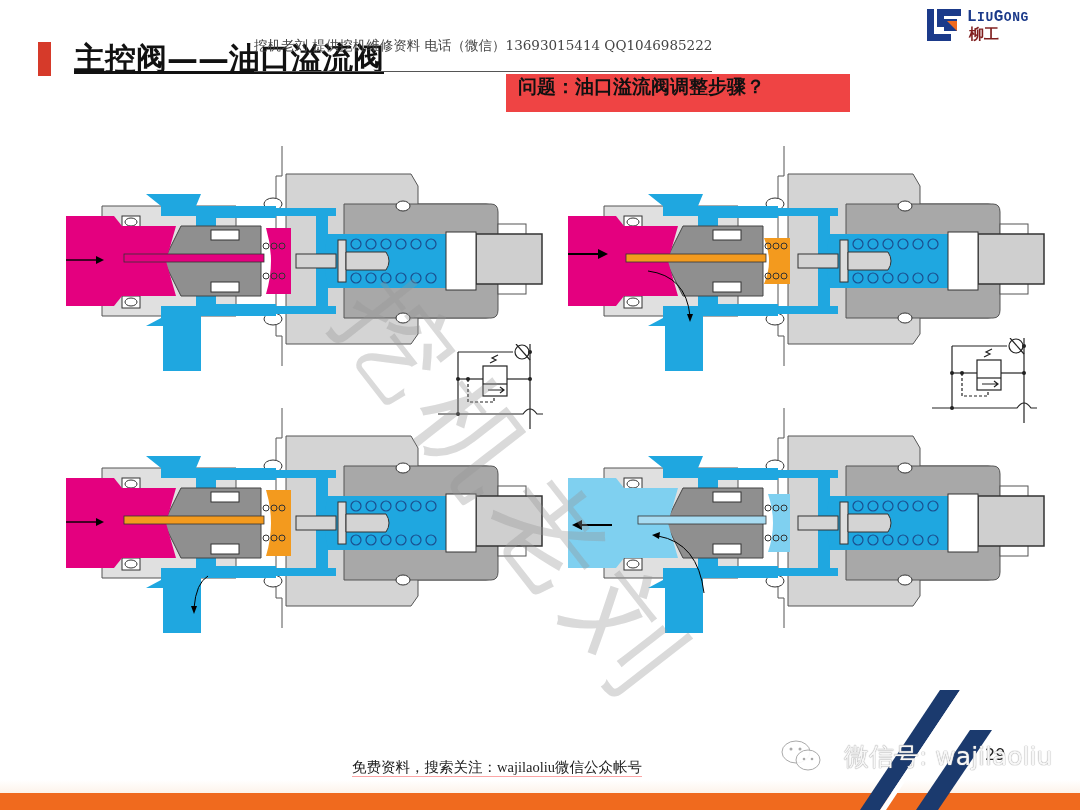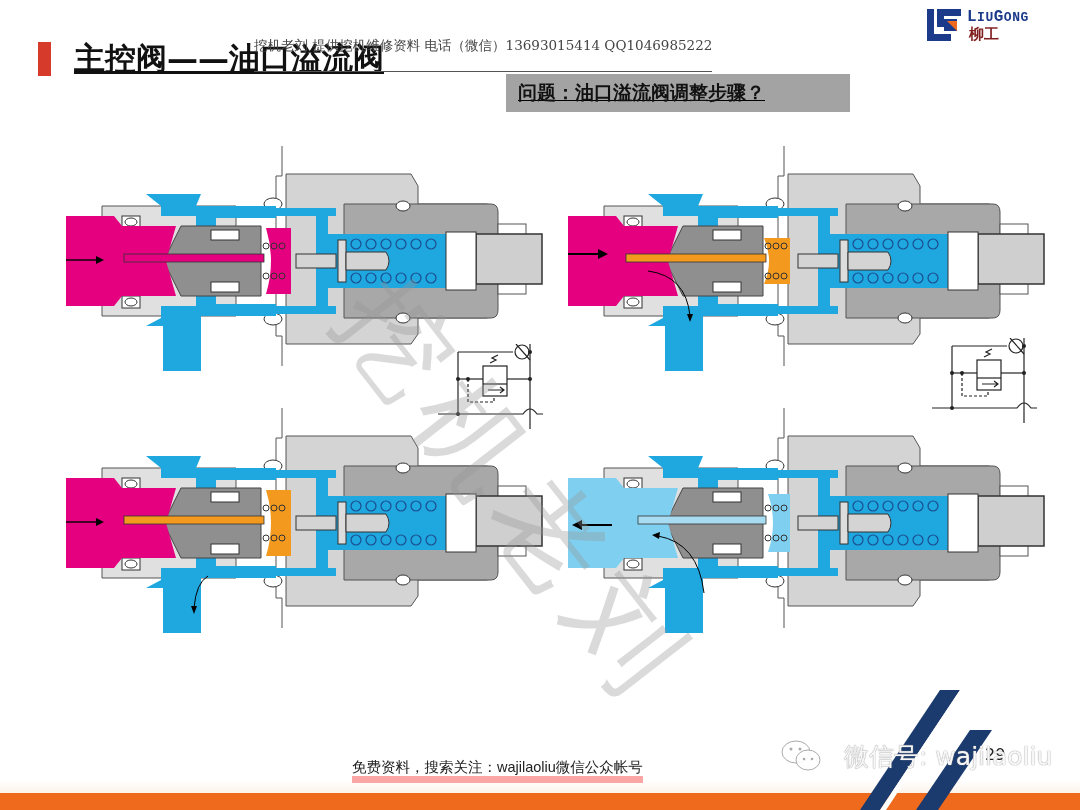--- a/index.html
+++ b/index.html
@@ -8,37 +8,37 @@
 
   .title-bar { position: absolute; left: 38px; top: 42px; width: 13px; height: 34px; background: #d63a2a; }
   .page-title { position: absolute; left: 74px; top: 38px; font-size: 31px; font-weight: bold; letter-spacing: 0px; line-height: 40px; color: #111; font-family: "DejaVu Sans", sans-serif; text-decoration: underline; }
   .header-ad { position: absolute; left: 254px; top: 37px; font-size: 13.5px; color: #444; font-family: "DejaVu Serif", "Liberation Serif", serif; line-height: 16px; white-space: nowrap; border-bottom: 1px solid #555; padding-bottom: 18px; }
 
   .logo { position: absolute; left: 925px; top: 6px; width: 135px; height: 38px; }
   .logo-mark { position: absolute; left: 2px; top: 3px; width: 34px; height: 32px; }
   .logo-en { position: absolute; left: 42px; top: 2px; font-size: 16px; font-weight: bold; color: #1b3a8a; letter-spacing: 0.5px; font-family: Liberation Mono, monospace; }
   .logo-cn { position: absolute; left: 44px; top: 19px; font-size: 15px; font-weight: bold; color: #7f1d1d; font-family: "DejaVu Sans", sans-serif; }
 
-  .question-box { position: absolute; left: 506px; top: 74px; width: 344px; height: 38px; background: #a3a3a3; display: flex; align-items: center; padding-left: 12px; text-decoration: underline; }
+  .question-box { position: absolute; left: 506px; top: 74px; width: 344px; height: 38px; background: #ef4444; display: flex; align-items: flex-start; padding-left: 12px; }
   .question-text { font-size: 19px; font-weight: bold; font-family: "DejaVu Serif", "Liberation Serif", serif; color: #111; white-space: nowrap; }
 
   .valve { position: absolute; }
   .valve svg { display: block; }
   .valve-1 { left: 66px; top: 146px; }
   .valve-2 { left: 568px; top: 146px; }
   .valve-3 { left: 66px; top: 408px; }
   .valve-4 { left: 568px; top: 408px; }
 
   .symbol { position: absolute; }
   .symbol-1 { left: 438px; top: 344px; }
   .symbol-2 { left: 932px; top: 338px; }
 
   .watermark { position: absolute; left: 330px; top: 240px; font-size: 110px; color: rgba(150,150,150,0.35); font-family: "DejaVu Serif", serif; transform: rotate(52deg); transform-origin: left top; white-space: nowrap; letter-spacing: 14px; pointer-events: none; left: 420px; top: 250px; }
 
-  .footer-ad { position: absolute; left: 352px; top: 758px; font-size: 14.5px; color: #222; font-family: Liberation Sans, sans-serif; border-bottom: 7px solid #fca5a5; white-space: nowrap; line-height: 18px; }
+  .footer-ad { position: absolute; left: 352px; top: 758px; font-size: 14.5px; color: #222; font-family: Liberation Serif, serif; border-bottom: 1px solid #fca5a5; white-space: nowrap; line-height: 18px; }
 
   .bottom-bar { position: absolute; left: 0; top: 793px; width: 1080px; height: 17px; background: #f06a1e; }
   .bottom-fade { position: absolute; left: 0; top: 780px; width: 1080px; height: 13px; background: linear-gradient(#ffffff, #fdf3ea); }
   .stripes { position: absolute; left: 820px; top: 690px; width: 180px; height: 120px; }
 
   .page-number { position: absolute; left: 965px; top: 745px; font-size: 16px; color: #222; font-family: "DejaVu Sans", sans-serif; padding-left: 20px; }
   .wechat-mark { position: absolute; left: 780px; top: 738px; display: flex; align-items: center; gap: 20px; color: rgba(255,255,255,0.92); font-size: 25px; font-family: "DejaVu Sans", sans-serif; text-shadow: 0 0 1px #999, 0 0 1px #999; white-space: nowrap; }
   .wechat-icon { width: 44px; height: 36px; }
 </style>
 </head>

